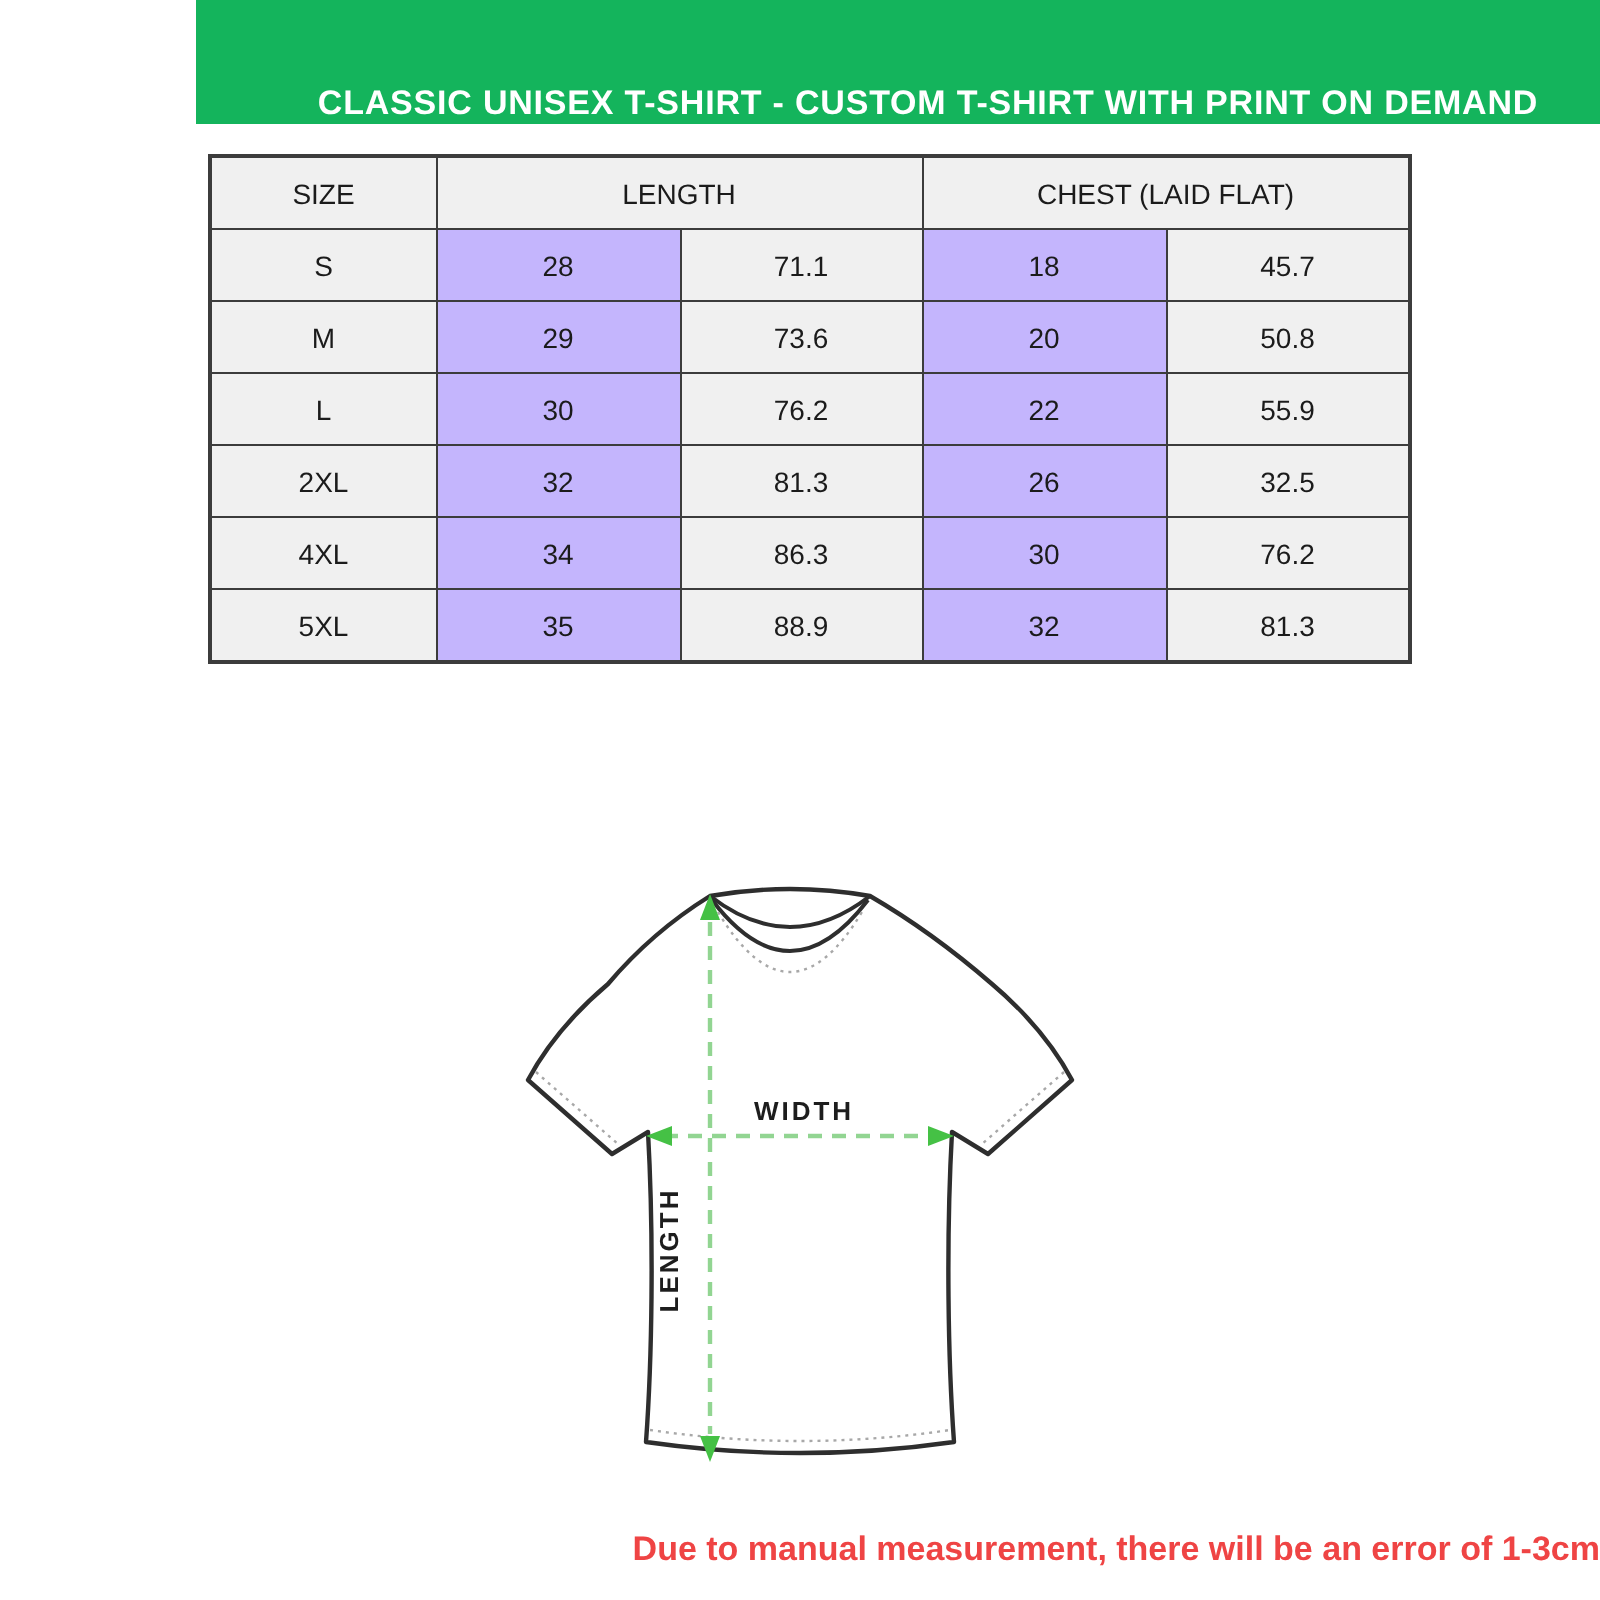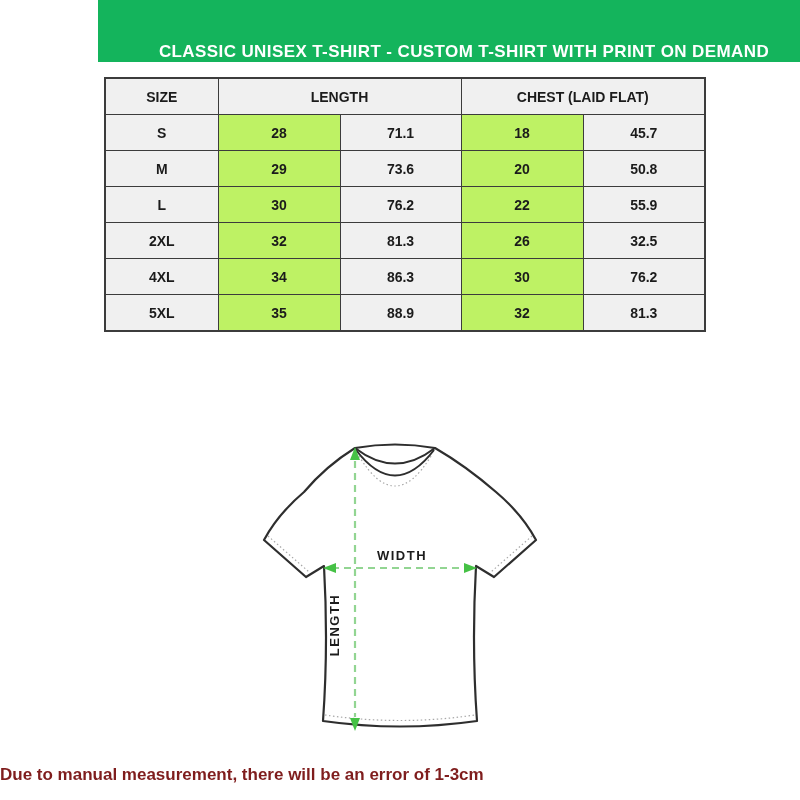--- a/index.html
+++ b/index.html
@@ -16,32 +16,32 @@
     color:#ffffff;font-weight:bold;font-size:17px;letter-spacing:.4px;white-space:nowrap;
   }
   
   table.size-table{
     position:absolute;left:104px;top:77px;width:600px;
     border-collapse:collapse;table-layout:fixed;
     border:2px solid #3c3c3c;
   }
   table.size-table th,table.size-table td{
     border:1px solid #3c3c3c;height:35px;text-align:center;vertical-align:middle;
-    font-size:14px;font-weight:bold;padding:0;
+    font-size:14px;font-weight:normal;padding:0;
   }
   table.size-table th{background:#f0f0f0;}
   td.sz{background:#f0f0f0;}
   td.cm{background:#f0f0f0;}
-  td.in{background:#bef264;}
+  td.in{background:#c4b5fd;}
   
   .diagram{position:absolute;left:240px;top:435px;width:320px;height:320px;text-align:right;}
   
   .note{
-    position:absolute;left:0;top:765px;width:800px;text-align:left;
-    color:#7f1d1d;font-weight:bold;font-size:17px;
+    position:absolute;left:0;top:765px;width:800px;text-align:right;
+    color:#ef4444;font-weight:bold;font-size:17px;
   }
 </style>
 </head>
 <body>
 
 <div class="page">
 
   <header class="banner">
     <span>CLASSIC UNISEX T-SHIRT - CUSTOM T-SHIRT WITH PRINT ON DEMAND</span>
   </header>

